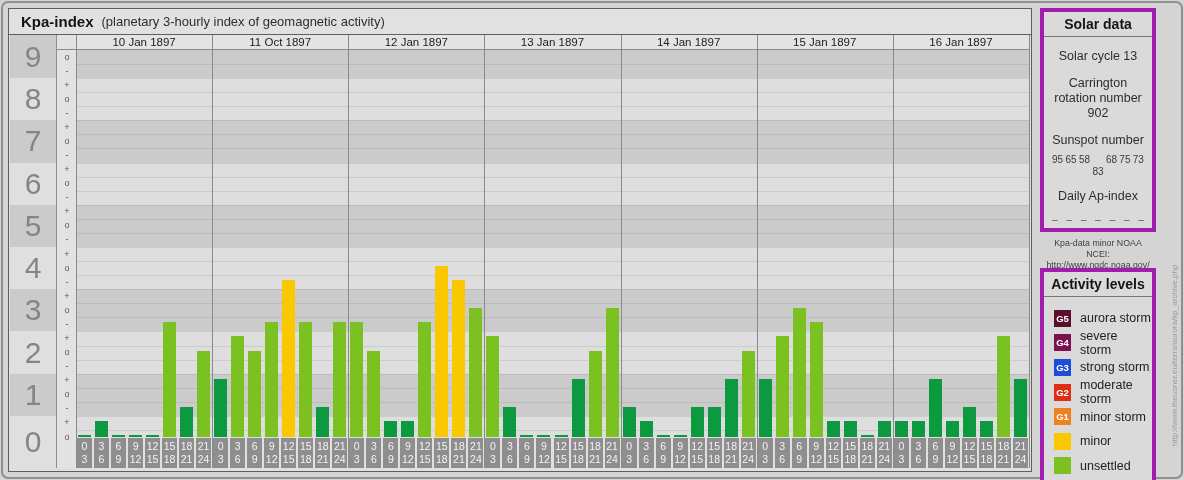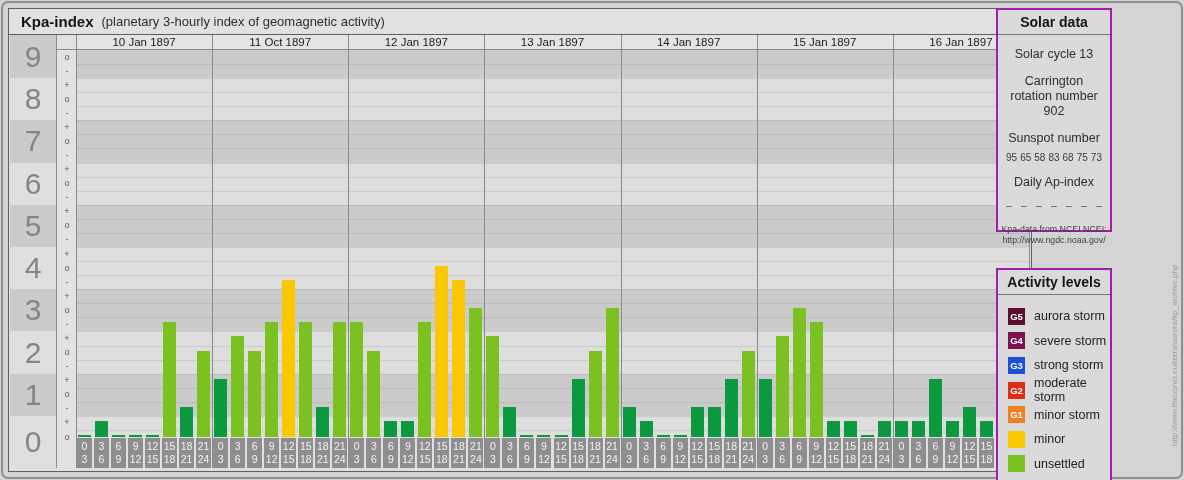--- a/index.html
+++ b/index.html
@@ -59,22 +59,22 @@
   .gridline { position: absolute; left: 0; width: 100%; height: 1px; background: rgba(0,0,0,0.08); }
   .day-sep { position: absolute; top: 0; width: 1px; height: 433px; background: #8a8a8a; }
   .kp-bar { position: absolute; bottom: 0; width: 13px; }
   .time-box {
     position: absolute; top: 403px; width: 15px; height: 30px;
     background: #8e8e8e; color: #f4f4f4; font-size: 10.5px; line-height: 13px;
     text-align: center; padding-top: 2px;
   }
   
   .side-panel {
-    position: absolute; left: 996px; width: 116px;
-    background: #dadada; border: 2px solid #a21caf;
+    position: absolute; left: 1040px; width: 116px;
+    background: #dadada; border: 4px solid #a21caf;
   }
   #solar-panel  { top: 8px;   height: 224px; }
   #legend-panel { top: 240px; height: 232px; margin-top: 28px; }
   .panel-title {
     height: 25px; border-bottom: 1px solid #787878;
     display: flex; align-items: center; justify-content: center;
     font-size: 14px; font-weight: bold; color: #141414;
   }
   .solar-line   { text-align: center; font-size: 12.5px; color: #2e2e2e; margin-top: 12px; line-height: 15px; padding: 0 8px; }
   .value-row    { display: flex; justify-content: space-between; padding: 0 8px; margin-top: 6px;
@@ -488,37 +488,37 @@
 
 <div id="solar-panel" class="side-panel">
   <div class="panel-title">Solar data</div>
   <div class="solar-line">Solar cycle 13</div>
   <div class="solar-line">Carrington rotation number 902</div>
   <div class="solar-line">Sunspot number</div>
   <div class="value-row" id="sunspot-row">
       <div style="display: inline;">95</div>
       <div style="display: inline;">65</div>
       <div style="display: inline;">58</div>
-      <div style="display: inline;">83</div>
+      <div style="display: inline; margin-top: 12px;">83</div>
       <div style="display: inline;">68</div>
       <div style="display: inline;">75</div>
       <div style="display: inline;">73</div>
     </div>
   <div class="solar-line">Daily Ap-index</div>
   <div class="value-row dashes" id="ap-row">
       <div style="display: inline;">–</div>
       <div style="display: inline;">–</div>
       <div style="display: inline;">–</div>
       <div style="display: inline;">–</div>
       <div style="display: inline;">–</div>
       <div style="display: inline;">–</div>
       <div style="display: inline;">–</div>
     </div>
   <div class="credit">
-    <div>Kpa-data from NCEI NCEI:</div>
+    <div>Kpa-data minor NOAA NCEI:</div>
     <div>http://www.ngdc.noaa.gov/</div>
   </div>
 </div>
 
 <div id="legend-panel" class="side-panel">
   <div class="panel-title">Activity levels</div>
   <div id="legend-rows">
       <div class="legend-row">
         <div class="legend-swatch" style="background: rgb(92, 14, 46);">G5</div>
         <div class="legend-label">aurora storm</div>

